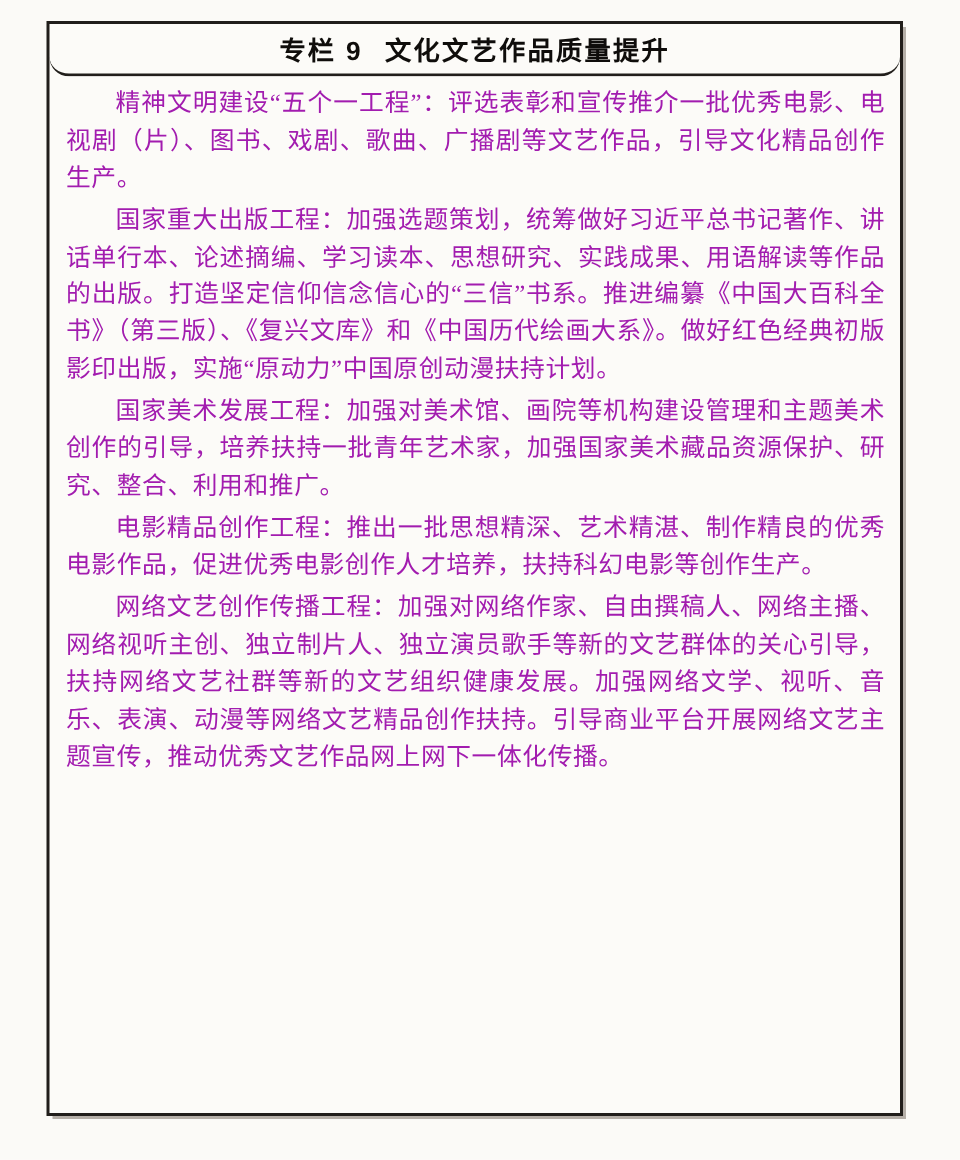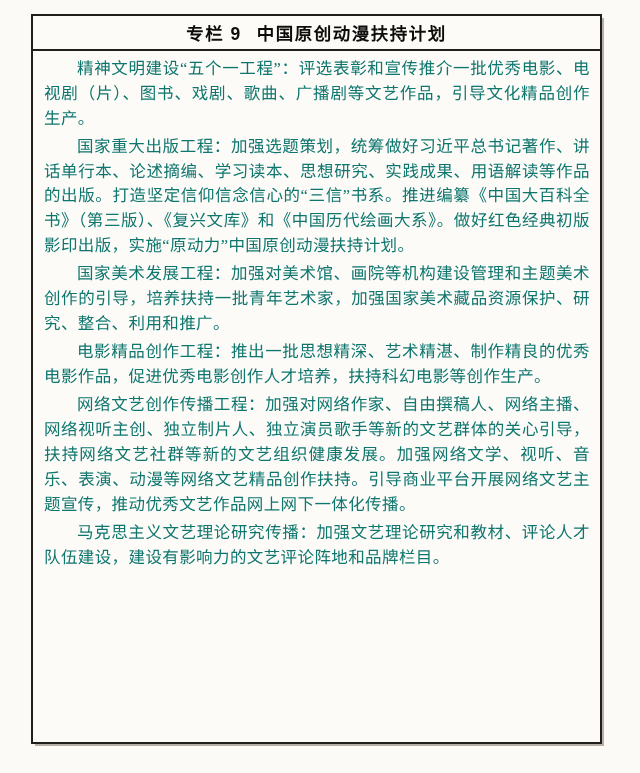--- a/index.html
+++ b/index.html
@@ -33,47 +33,47 @@
     height: 33px;
     border-bottom: 2px solid #211e1b;
     display: flex;
     align-items: center;
     justify-content: center;
     font-family: "Liberation Sans", sans-serif;
     font-weight: bold;
     font-size: 17.5px;
     letter-spacing: 1.5px;
     color: #0f0d0b;
+    border-radius: 13px;
   }
   .panel-title .title-prefix {
     margin-right: 0.85em;
   }
   .panel-body {
     padding: 6px 10px 0 11px;
   }
   .panel-body p {
     margin: 0 0 3.5px 0;
     font-size: 16.5px;
     line-height: 24.8px;
     text-indent: 2em;
     text-align: justify;
     text-justify: inter-ideograph;
     letter-spacing: 0.4px;
-    color: #0f766e;
+    color: #a21caf;
   }
 </style>
 </head>
 <body>
 
 <div class="panel">
   <div class="panel-title">
     <span class="title-prefix">专栏 9</span>
-    <span class="title-text">中国原创动漫扶持计划</span>
+    <span class="title-text">文化文艺作品质量提升</span>
   </div>
   <div class="panel-body">
     <p>精神文明建设“五个一工程”：评选表彰和宣传推介一批优秀电影、电视剧（片）、图书、戏剧、歌曲、广播剧等文艺作品，引导文化精品创作生产。</p>
     <p>国家重大出版工程：加强选题策划，统筹做好习近平总书记著作、讲话单行本、论述摘编、学习读本、思想研究、实践成果、用语解读等作品的出版。打造坚定信仰信念信心的“三信”书系。推进编纂《中国大百科全书》（第三版）、《复兴文库》和《中国历代绘画大系》。做好红色经典初版影印出版，实施“原动力”中国原创动漫扶持计划。</p>
     <p>国家美术发展工程：加强对美术馆、画院等机构建设管理和主题美术创作的引导，培养扶持一批青年艺术家，加强国家美术藏品资源保护、研究、整合、利用和推广。</p>
     <p>电影精品创作工程：推出一批思想精深、艺术精湛、制作精良的优秀电影作品，促进优秀电影创作人才培养，扶持科幻电影等创作生产。</p>
     <p>网络文艺创作传播工程：加强对网络作家、自由撰稿人、网络主播、网络视听主创、独立制片人、独立演员歌手等新的文艺群体的关心引导，扶持网络文艺社群等新的文艺组织健康发展。加强网络文学、视听、音乐、表演、动漫等网络文艺精品创作扶持。引导商业平台开展网络文艺主题宣传，推动优秀文艺作品网上网下一体化传播。</p>
-    <p>马克思主义文艺理论研究传播：加强文艺理论研究和教材、评论人才队伍建设，建设有影响力的文艺评论阵地和品牌栏目。</p>
   </div>
 </div>
 
 </body></html>

